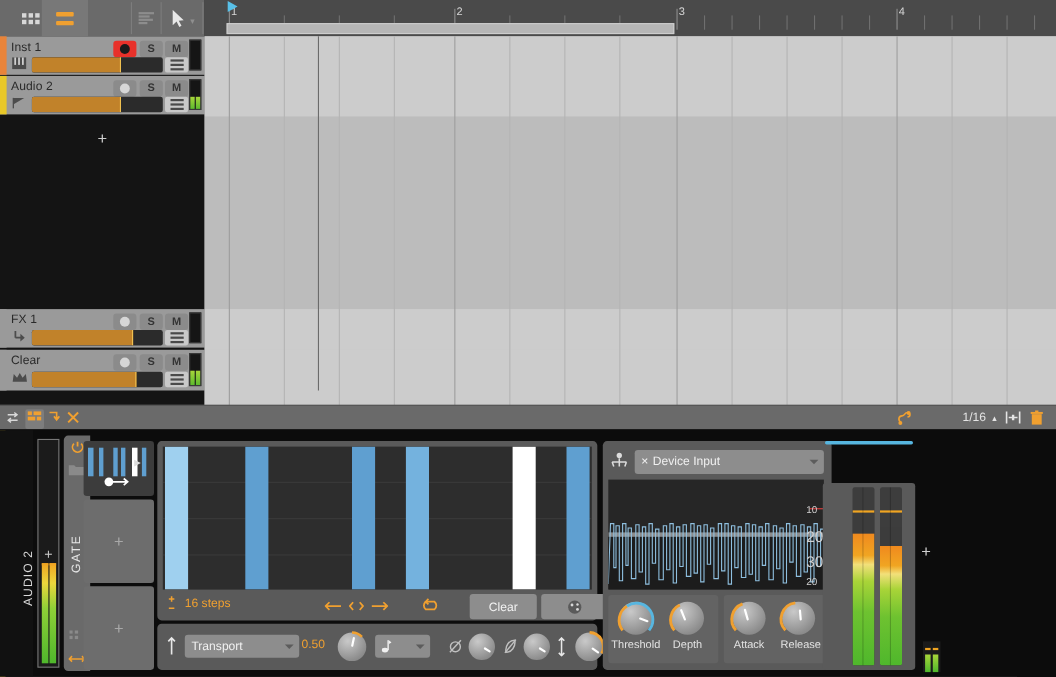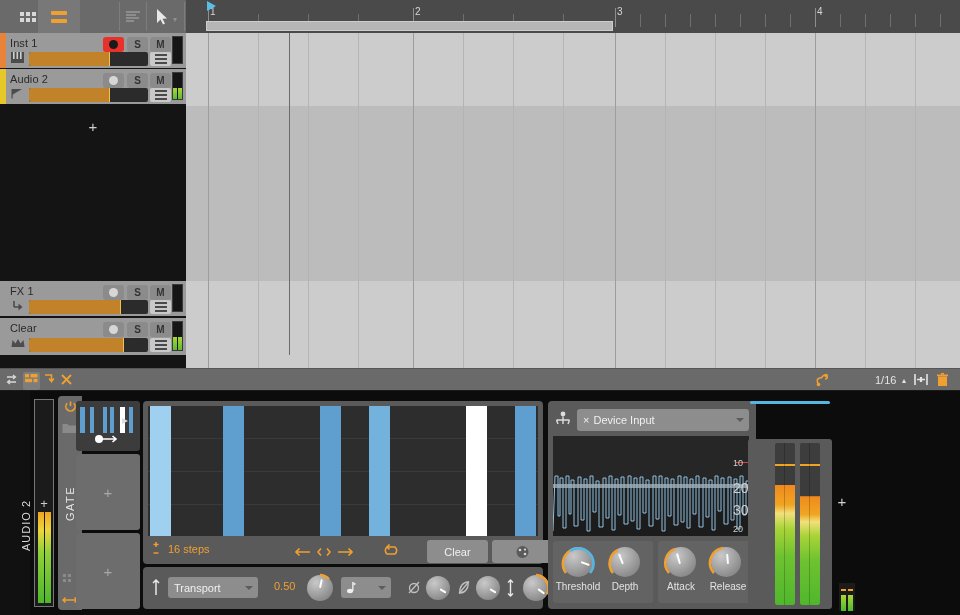--- a/index.html
+++ b/index.html
@@ -523,21 +523,21 @@
           </svg>
       </div>
     </div>
 
     <div class="parambar" style="left:143px;top:176px;width:400px;height:42px;">
       <div style="position:absolute;left:8px;top:11px;">
         <svg width="10" height="18" viewBox="0 0 10 18">
             <path d="M5 17 V2 M2 5 L5 2 L8 5" stroke="#e8e8e8" stroke-width="1.5" fill="none"></path>
           </svg>
       </div>
-      <div class="dropdown" style="left:25px;top:10px;width:90px;height:21px;">
+      <div class="dropdown" style="left:25px;top:10px;width:104px;height:21px;">
         <span>Transport</span>
         <span class="dd-arrow"></span>
       </div>
       <div style="position:absolute;left:131px;top:13px;font-size:11px;color:#f0a030;">0.50</div>
       <div class="knob" style="left:164px;top:8px;width:26px;height:26px;">
         <svg width="30" height="30" viewBox="0 0 30 30" style="position:absolute;left:-2px;top:-2px;">
           <path d="M15 2 A13 13 0 0 1 24 6" stroke="#f0a030" stroke-width="2.4" fill="none"></path>
         </svg>
         <div class="ptr" style="left:12px;top:4px;height:9px;transform:rotate(12deg);transform-origin:50% 100%;"></div>
       </div>

